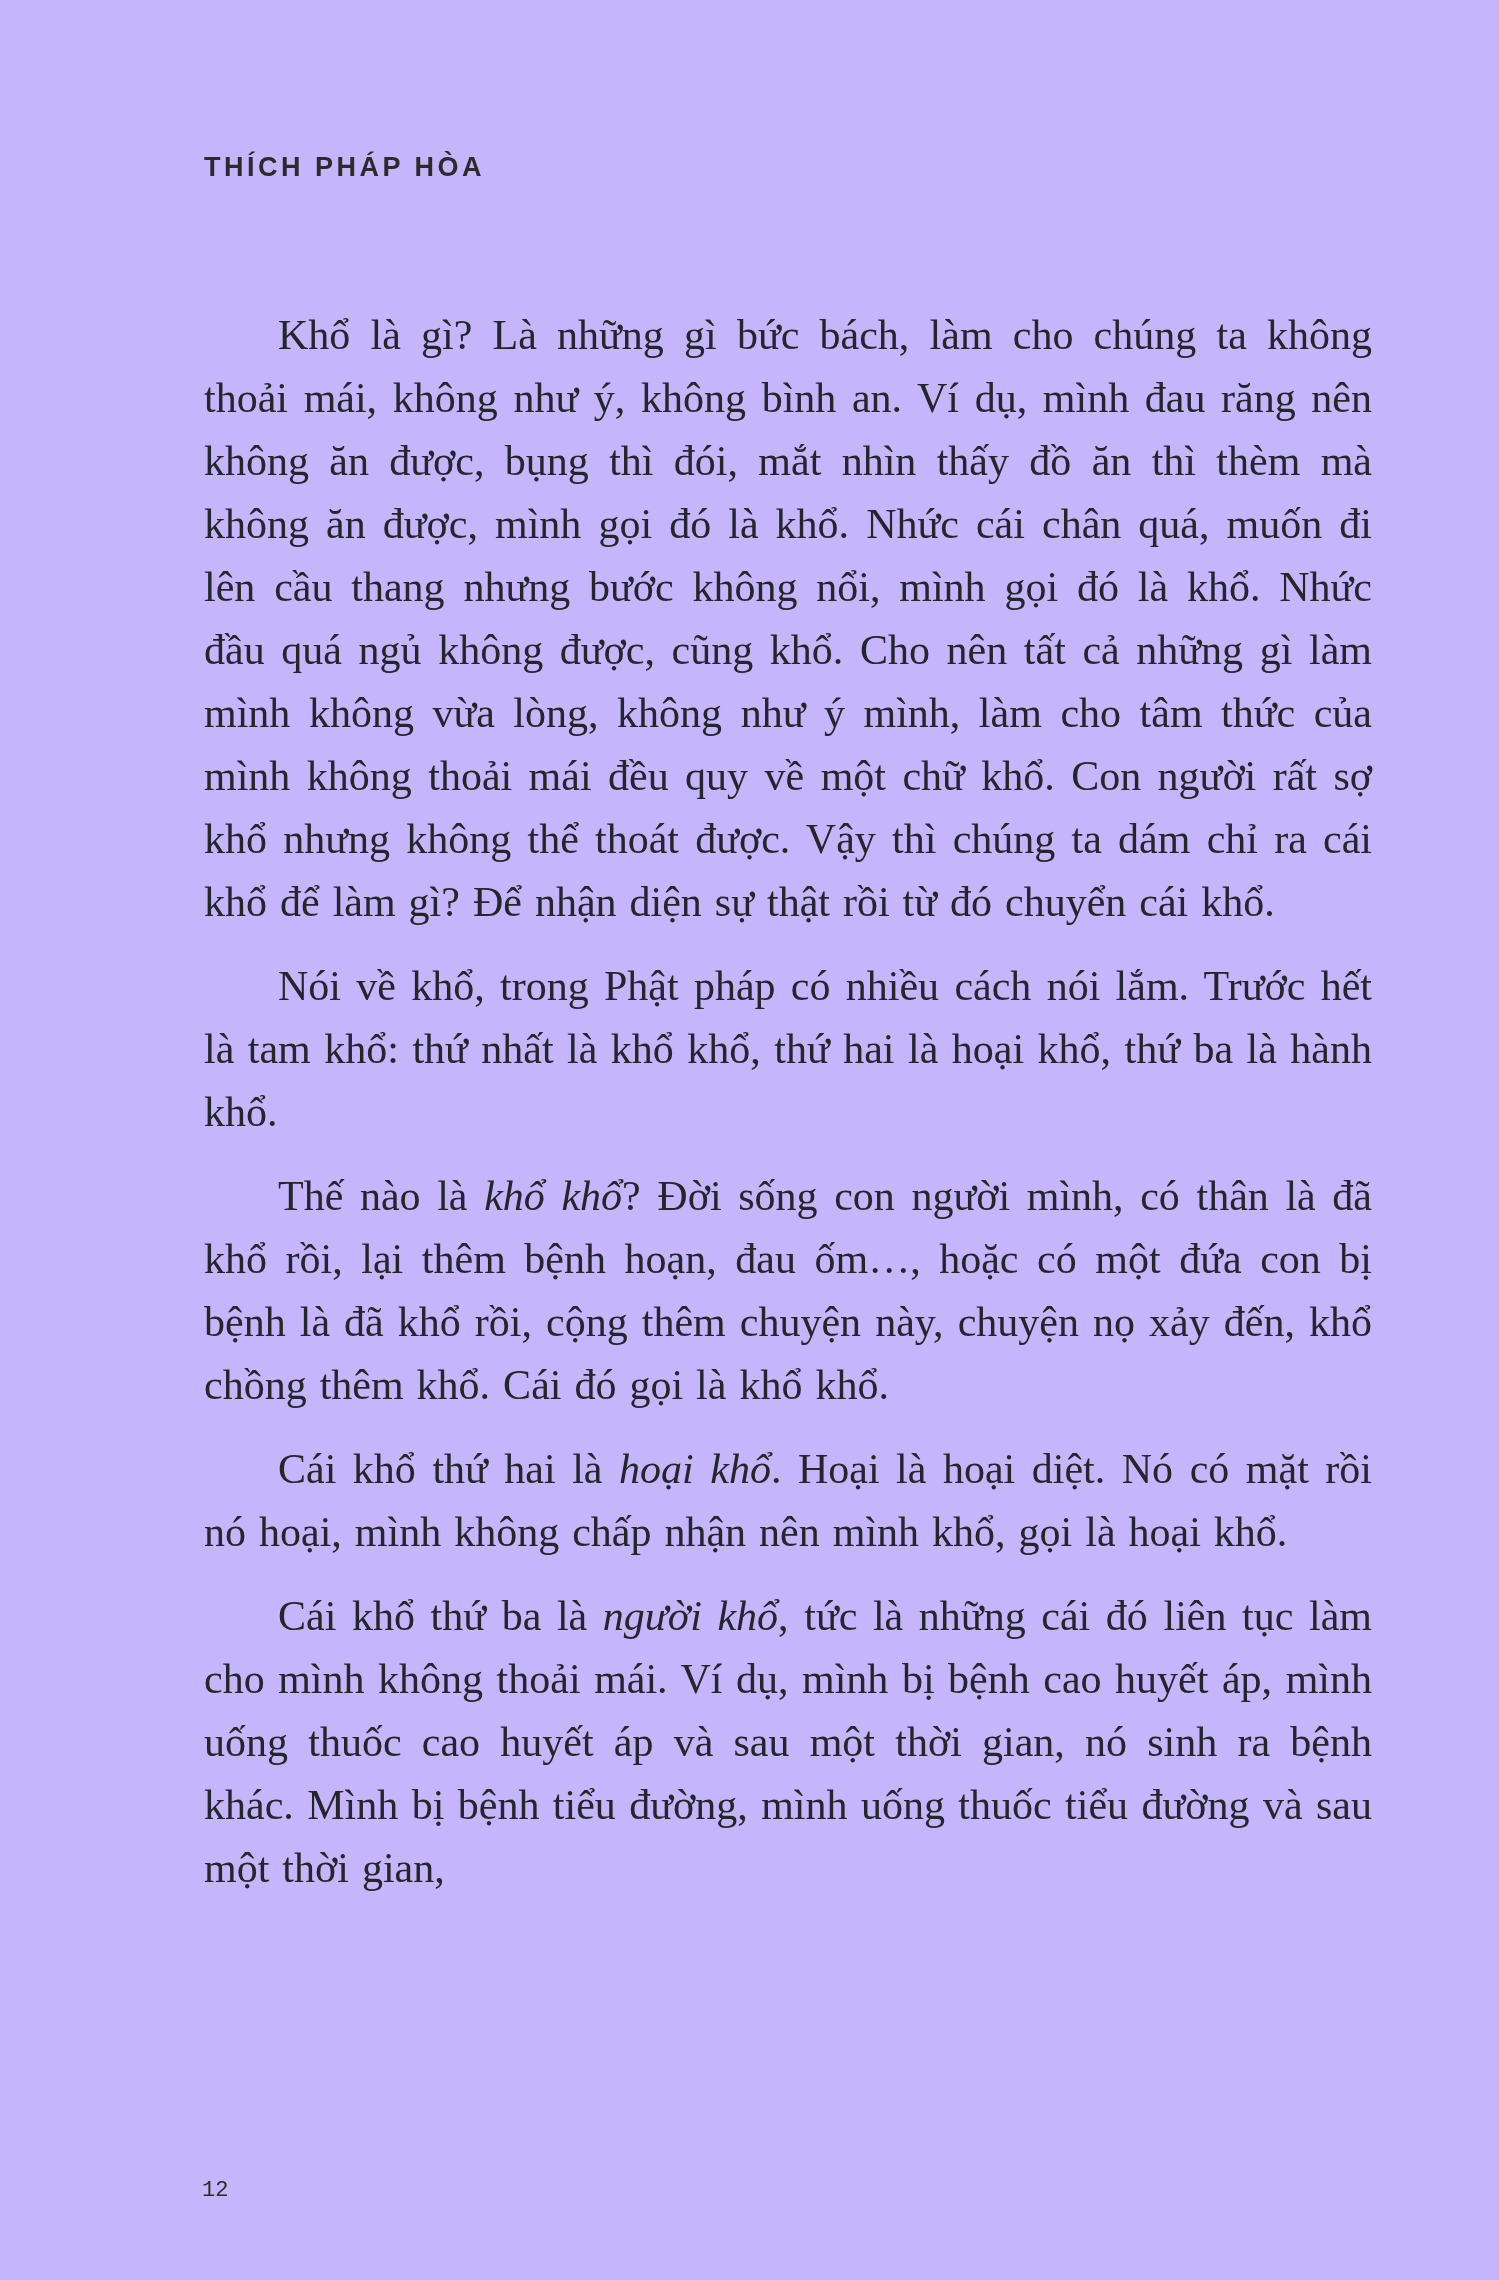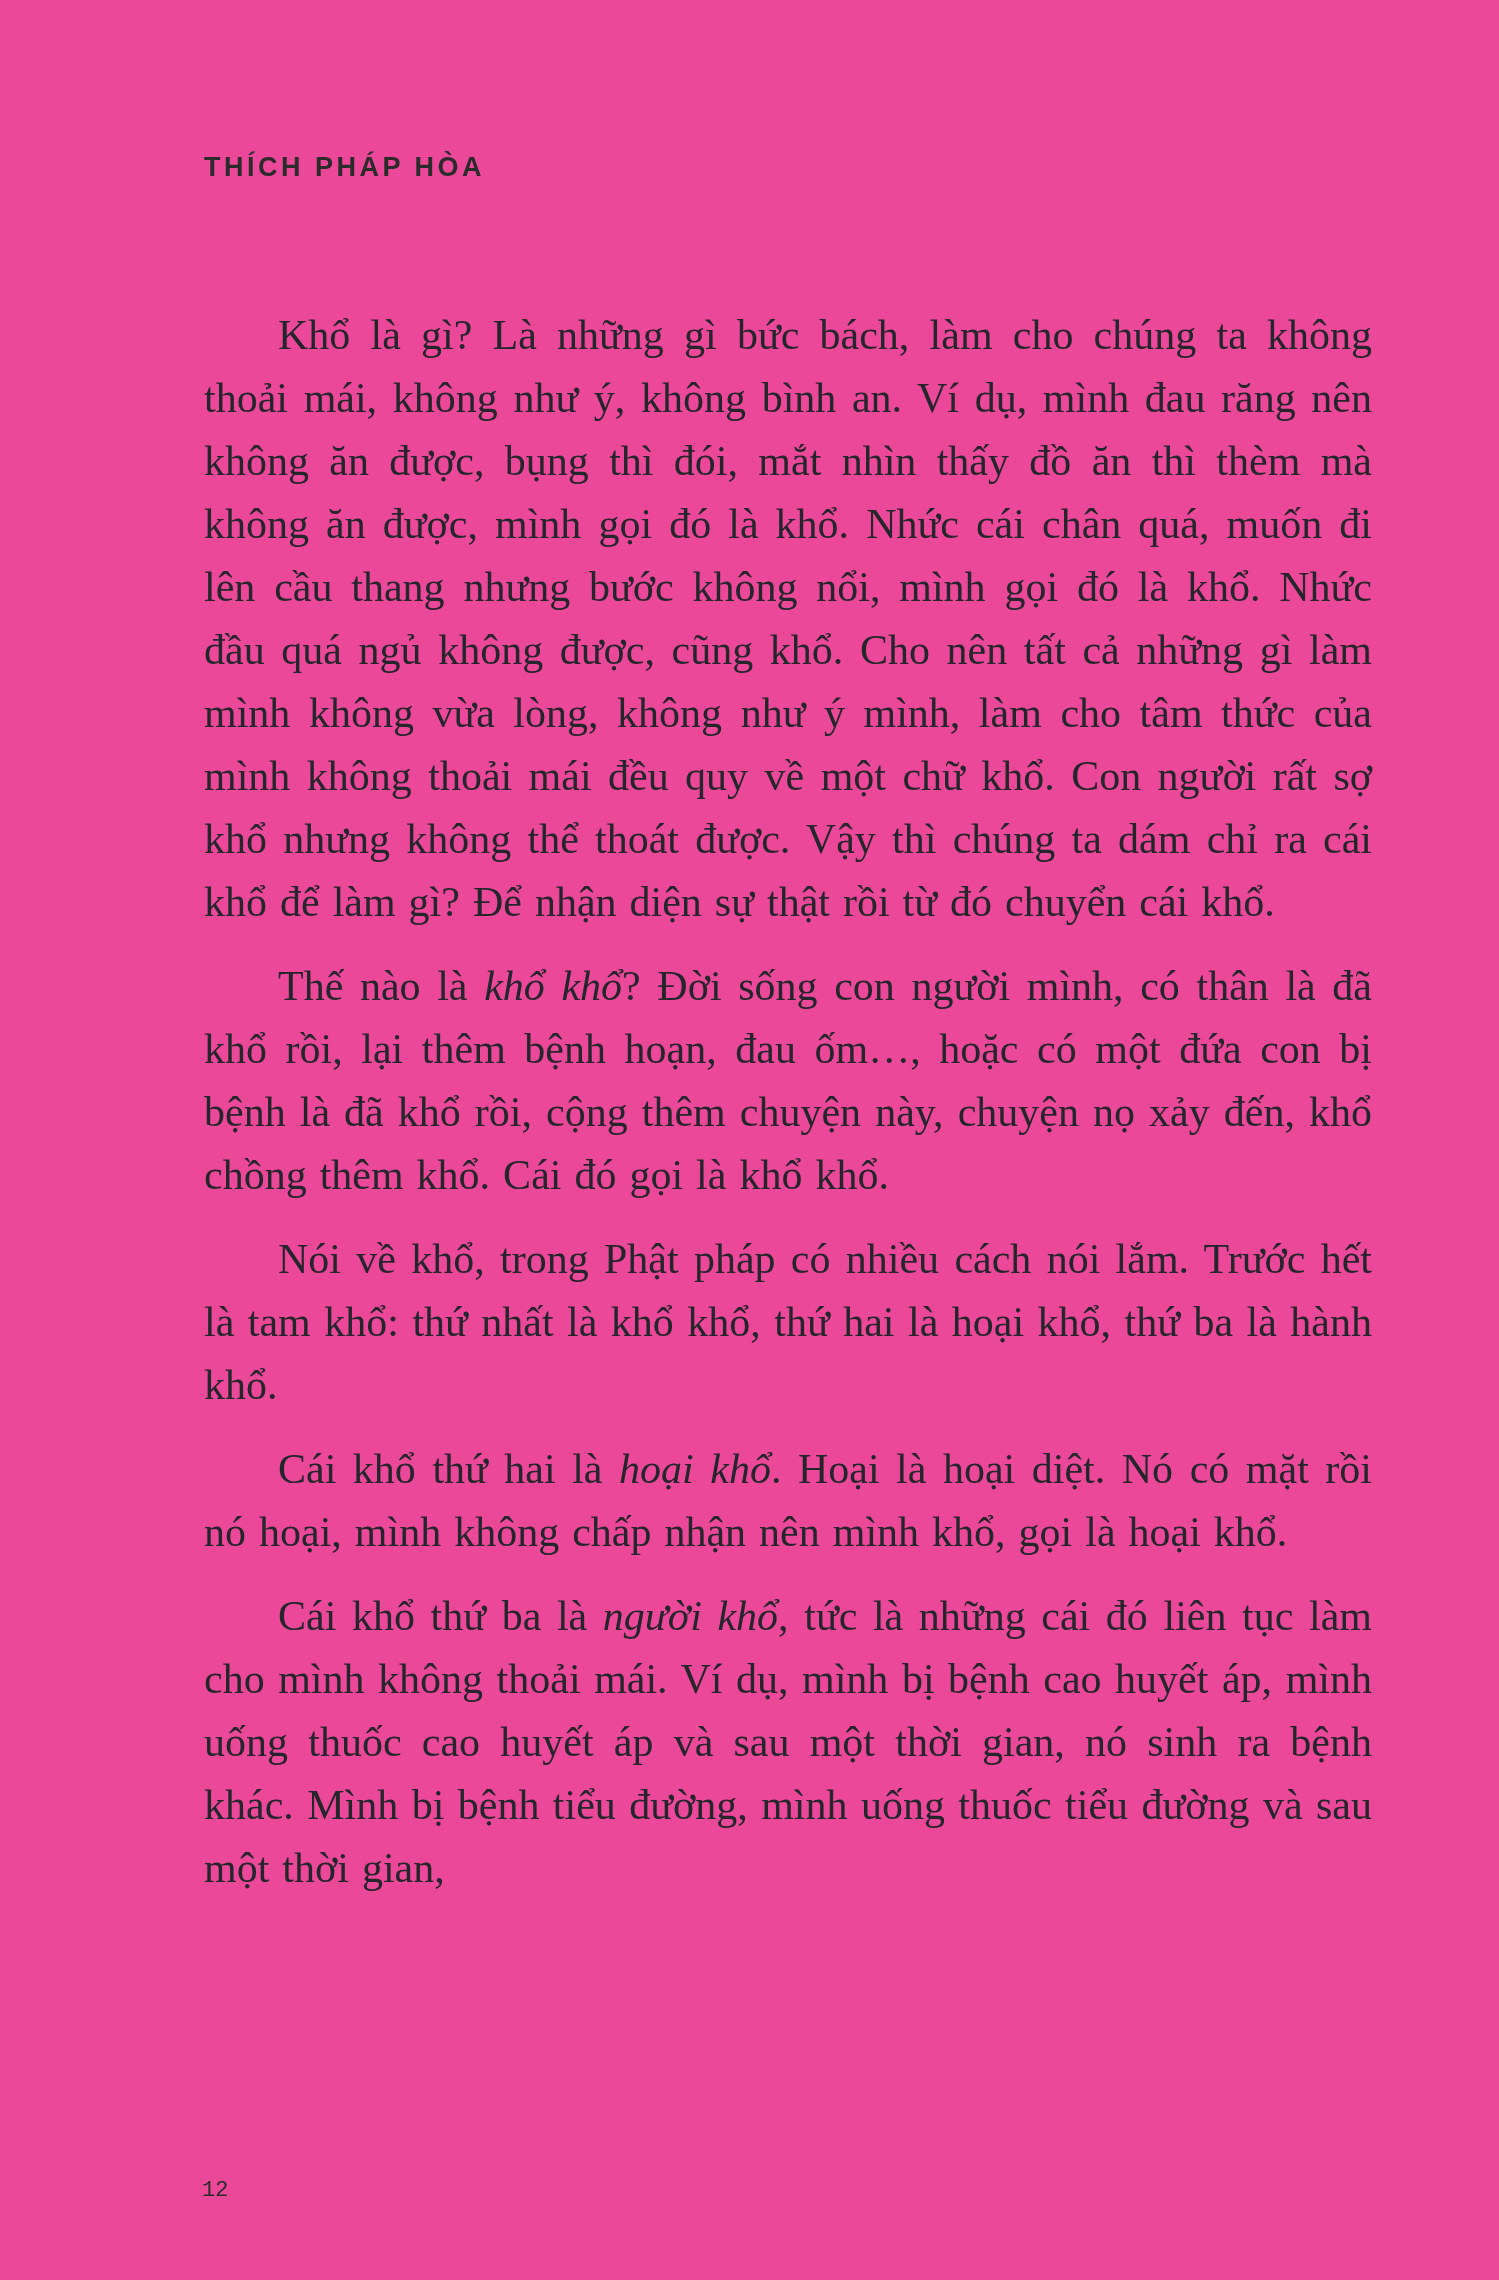--- a/index.html
+++ b/index.html
@@ -5,21 +5,21 @@
   html, body {
     margin: 0;
     padding: 0;
     background: #e8e8e8;
   }
   .page {
     position: relative;
     width: 1499px;
     height: 2280px;
     margin: 0 auto;
-    background: #ec4899;
+    background: #c4b5fd;
     color: #232323;
     font-family: "Liberation Serif", serif;
     overflow: hidden;
   }
   .running-header {
     position: absolute;
     top: 152px;
     left: 204px;
     font-family: "Liberation Sans", sans-serif;
     font-size: 27px;
@@ -55,20 +55,20 @@
   }
 </style>
 </head>
 <body>
 
 <div class="page">
   <div class="running-header">THÍCH PHÁP HÒA</div>
 
   <div class="text-block">
       <p class="para"><span>Khổ là gì? Là những gì bức bách, làm cho chúng ta không thoải mái, không như ý, không bình an. Ví dụ, mình đau răng nên không ăn được, bụng thì đói, mắt nhìn thấy đồ ăn thì thèm mà không ăn được, mình gọi đó là khổ. Nhức cái chân quá, muốn đi lên cầu thang nhưng bước không nổi, mình gọi đó là khổ. Nhức đầu quá ngủ không được, cũng khổ. Cho nên tất cả những gì làm mình không vừa lòng, không như ý mình, làm cho tâm thức của mình không thoải mái đều quy về một chữ khổ. Con người rất sợ khổ nhưng không thể thoát được. Vậy thì chúng ta dám chỉ ra cái khổ để làm gì? Để nhận diện sự thật rồi từ đó chuyển cái khổ.</span></p>
+      <p class="para"><span>Nói về khổ, trong Phật pháp có nhiều cách nói lắm. Trước hết là tam khổ: thứ nhất là khổ khổ, thứ hai là hoại khổ, thứ ba là hành khổ.</span></p>
       <p class="para"><span>Thế nào là </span><em>khổ khổ</em><span>? Đời sống con người mình, có thân là đã khổ rồi, lại thêm bệnh hoạn, đau ốm…, hoặc có một đứa con bị bệnh là đã khổ rồi, cộng thêm chuyện này, chuyện nọ xảy đến, khổ chồng thêm khổ. Cái đó gọi là khổ khổ.</span></p>
-      <p class="para"><span>Nói về khổ, trong Phật pháp có nhiều cách nói lắm. Trước hết là tam khổ: thứ nhất là khổ khổ, thứ hai là hoại khổ, thứ ba là hành khổ.</span></p>
       <p class="para"><span>Cái khổ thứ hai là </span><em>hoại khổ</em><span>. Hoại là hoại diệt. Nó có mặt rồi nó hoại, mình không chấp nhận nên mình khổ, gọi là hoại khổ.</span></p>
       <p class="para"><span>Cái khổ thứ ba là </span><em>người khổ</em><span>, tức là những cái đó liên tục làm cho mình không thoải mái. Ví dụ, mình bị bệnh cao huyết áp, mình uống thuốc cao huyết áp và sau một thời gian, nó sinh ra bệnh khác. Mình bị bệnh tiểu đường, mình uống thuốc tiểu đường và sau một thời gian,</span></p>
     </div>
 
   <div class="page-number">12</div>
 </div>
 
 </body></html>

